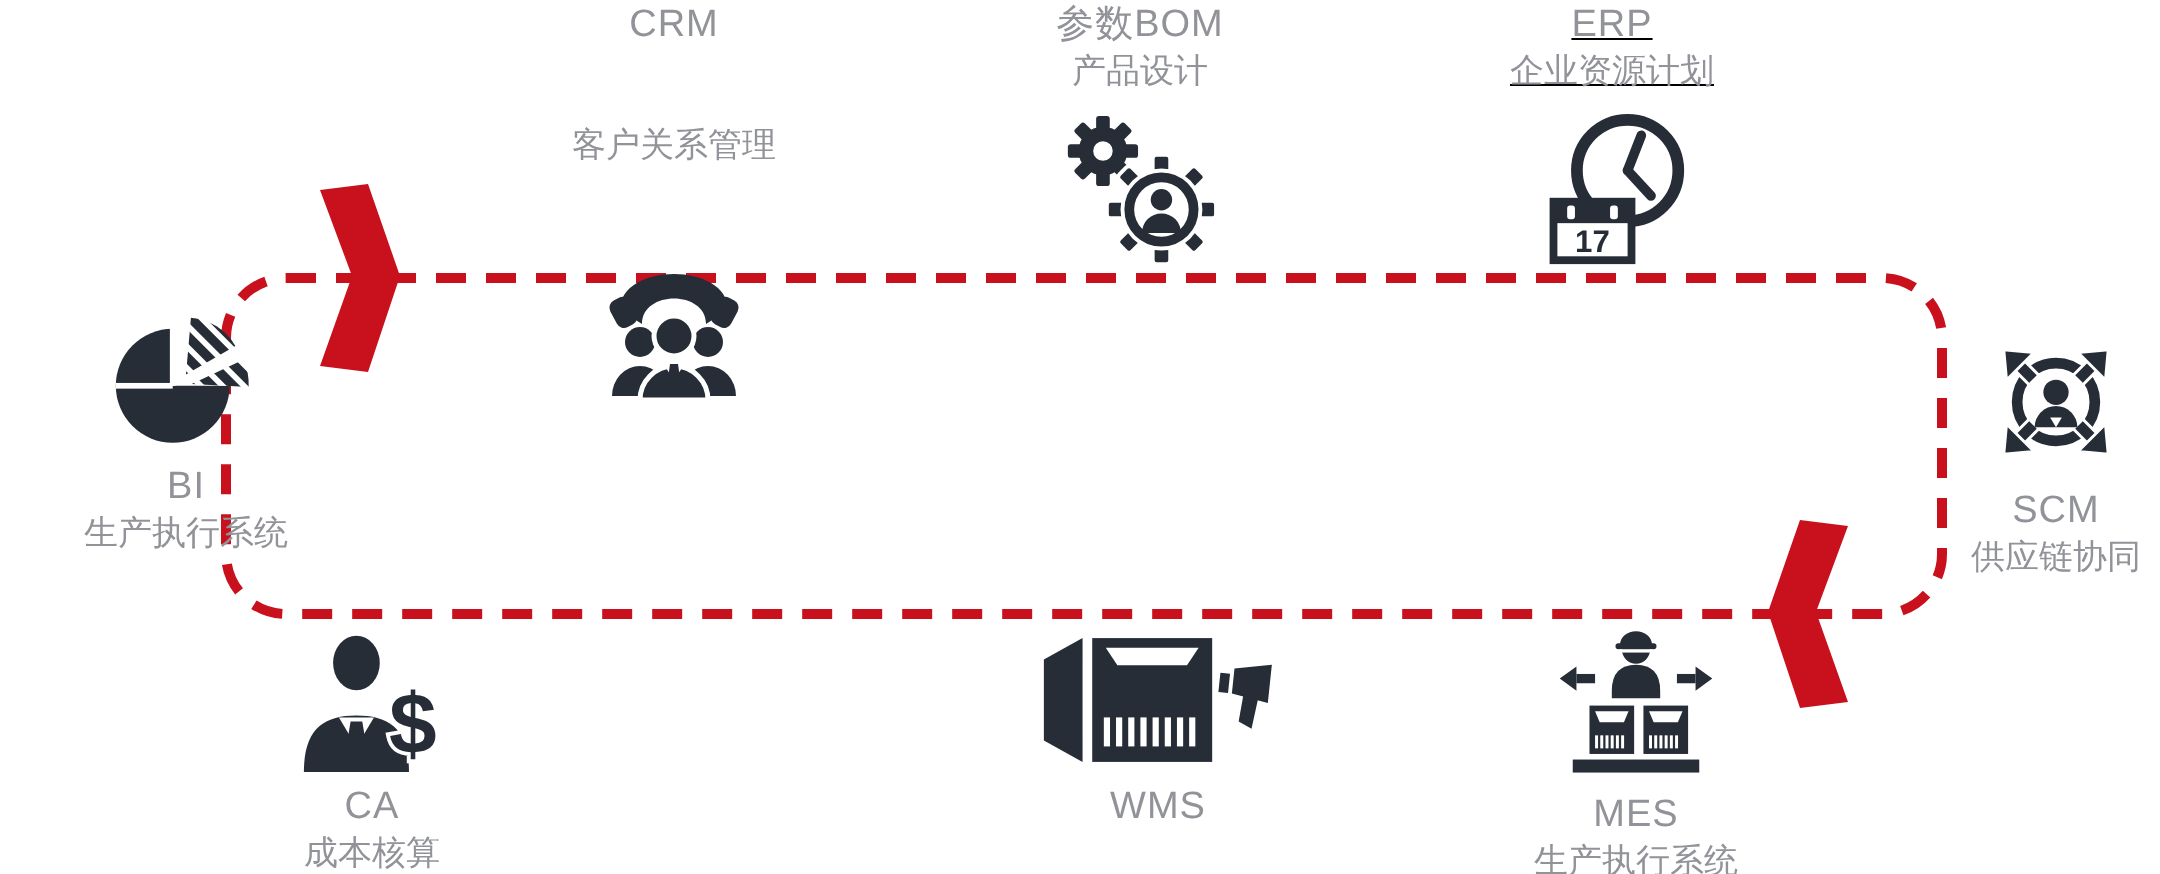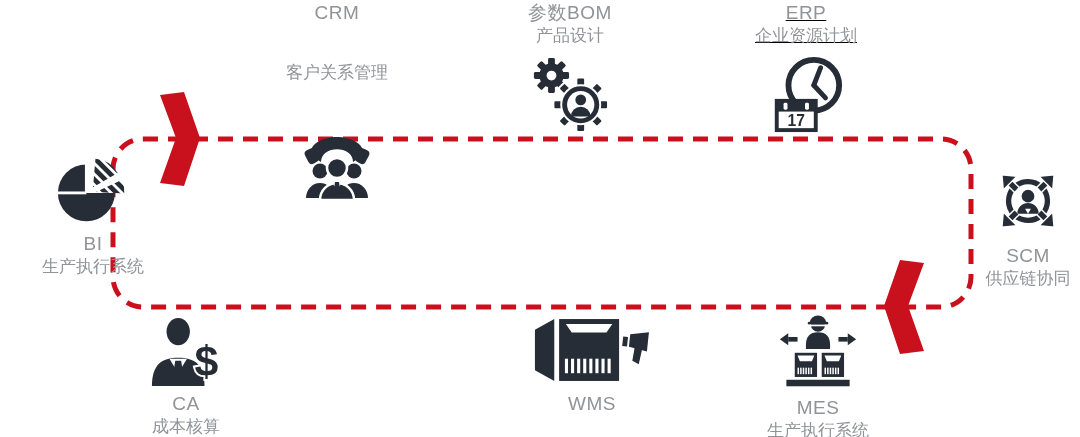--- a/index.html
+++ b/index.html
@@ -163,21 +163,21 @@
       <path d="M8,74 C8,52 18,45 35,45 C52,45 62,52 62,74 Z" fill="var(--icon-dark)"></path>
       <polygon points="26,46 44,46 35,61" fill="#fff"></polygon>
       <polygon points="32,48 38,48 40,60 35,68 30,60" fill="var(--icon-dark)"></polygon>
       <text x="64" y="64" text-anchor="middle" font-size="44" font-weight="bold" fill="var(--icon-dark)" stroke="#fff" stroke-width="4" paint-order="stroke" font-family="Liberation Sans, sans-serif">$</text>
     </svg>
     <div class="node-title">CA</div>
     <div class="node-sub">成本核算</div>
   </div>
 
 
-  <div class="node" style="left:507px;top:314px;width:170px;">
+  <div class="node" style="left:494px;top:314px;width:170px;">
     <svg class="icon" width="118" height="72" viewBox="0 0 122 74">
       <polygon points="2,16 22,5 22,69 2,58" fill="var(--icon-dark)"></polygon>
       <rect x="27" y="5" width="62" height="64" fill="var(--icon-dark)"></rect>
       <polygon points="34,10 82,10 76,19 40,19" fill="#fff"></polygon>
       <g fill="#fff">
         <rect x="33" y="46" width="3.2" height="15"></rect>
           <rect x="39.3" y="46" width="3.2" height="15"></rect>
         <rect x="45.6" y="46" width="3.2" height="15"></rect>
           <rect x="51.9" y="46" width="3.2" height="15"></rect>
         <rect x="58.2" y="46" width="3.2" height="15"></rect>

